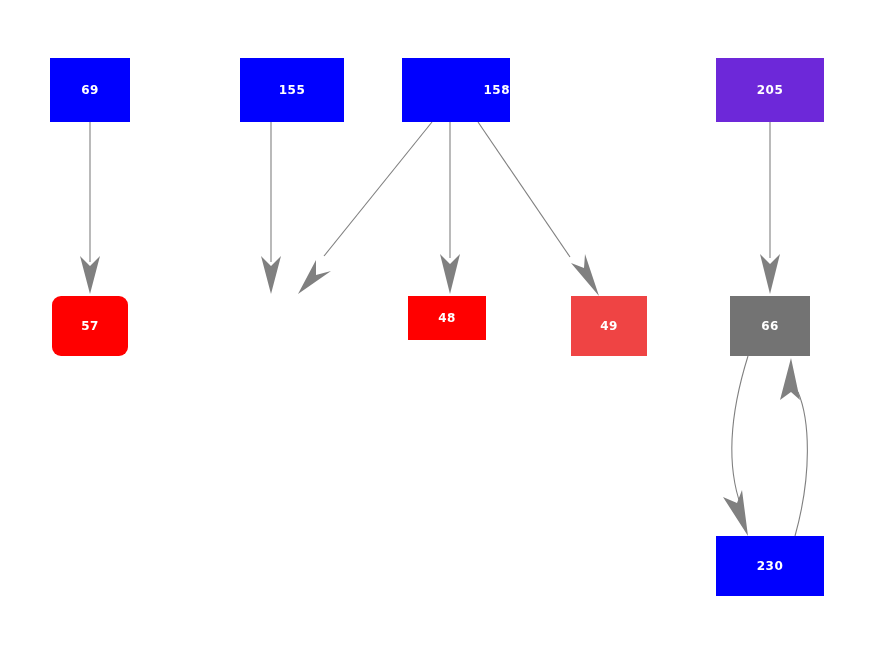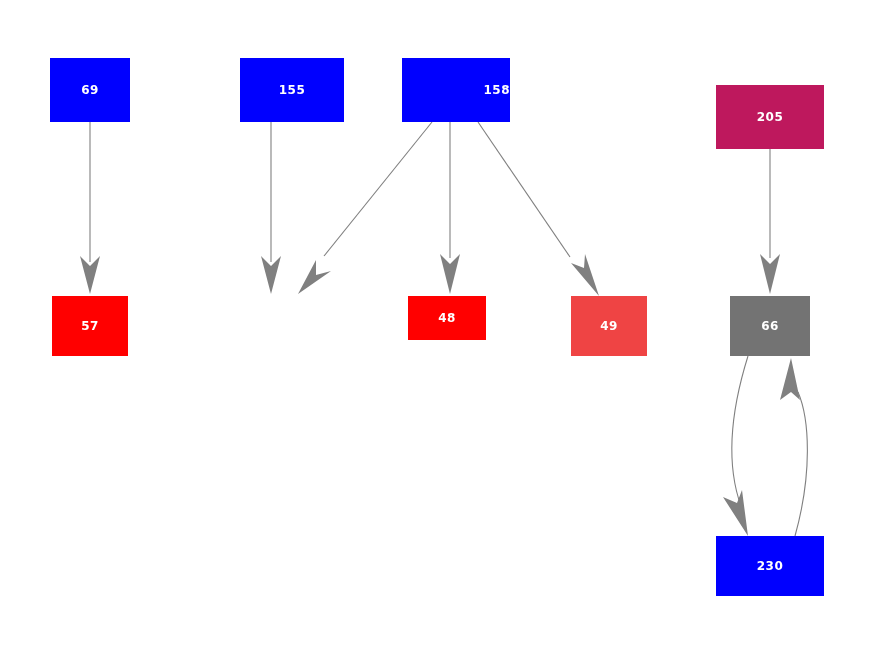--- a/index.html
+++ b/index.html
@@ -98,25 +98,25 @@
   </div>
 
   <div class="graph-node" style="left:217px; top:58px; width:104px; height:64px; background:#0000ff;margin-left:23px;">
     <span class="node-label">155</span>
   </div>
 
   <div class="graph-node" style="left:402px; top:58px; width:108px; height:64px; background:#0000ff;justify-content:flex-end;">
     <span class="node-label">158</span>
   </div>
 
-  <div class="graph-node" style="left:716px; top:58px; width:108px; height:64px; background:#be185d;margin-top:27px;">
+  <div class="graph-node" style="left:716px; top:58px; width:108px; height:64px; background:#6d28d9;">
     <span class="node-label">205</span>
   </div>
 
-  <div class="graph-node" style="left:52px; top:296px; width:76px; height:60px; background:#ff0000;">
+  <div class="graph-node" style="left:52px; top:296px; width:76px; height:60px; background:#ff0000;border-radius:9px;">
     <span class="node-label">57</span>
   </div>
 
 
   <div class="graph-node" style="left:408px; top:296px; width:78px; height:44px; background:#ff0000;">
     <span class="node-label">48</span>
   </div>
 
   <div class="graph-node" style="left:571px; top:296px; width:76px; height:60px; background:#ef4444;">
     <span class="node-label">49</span>

